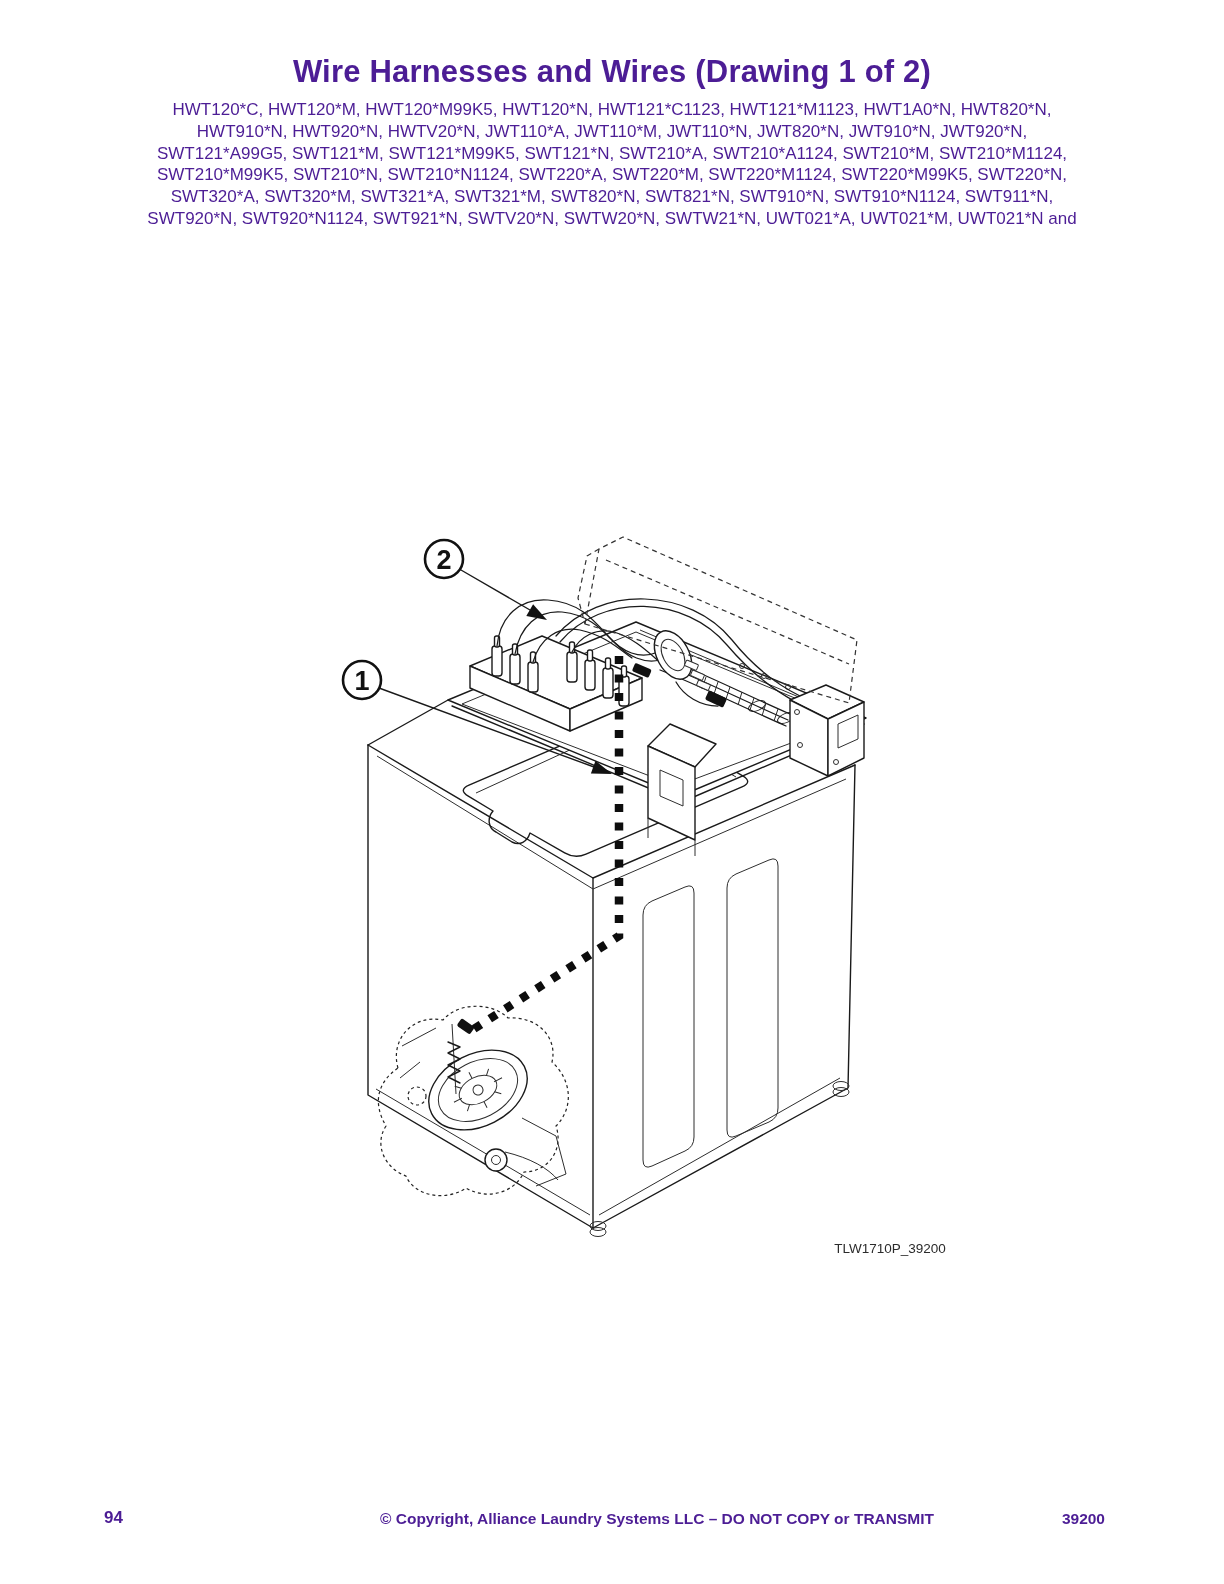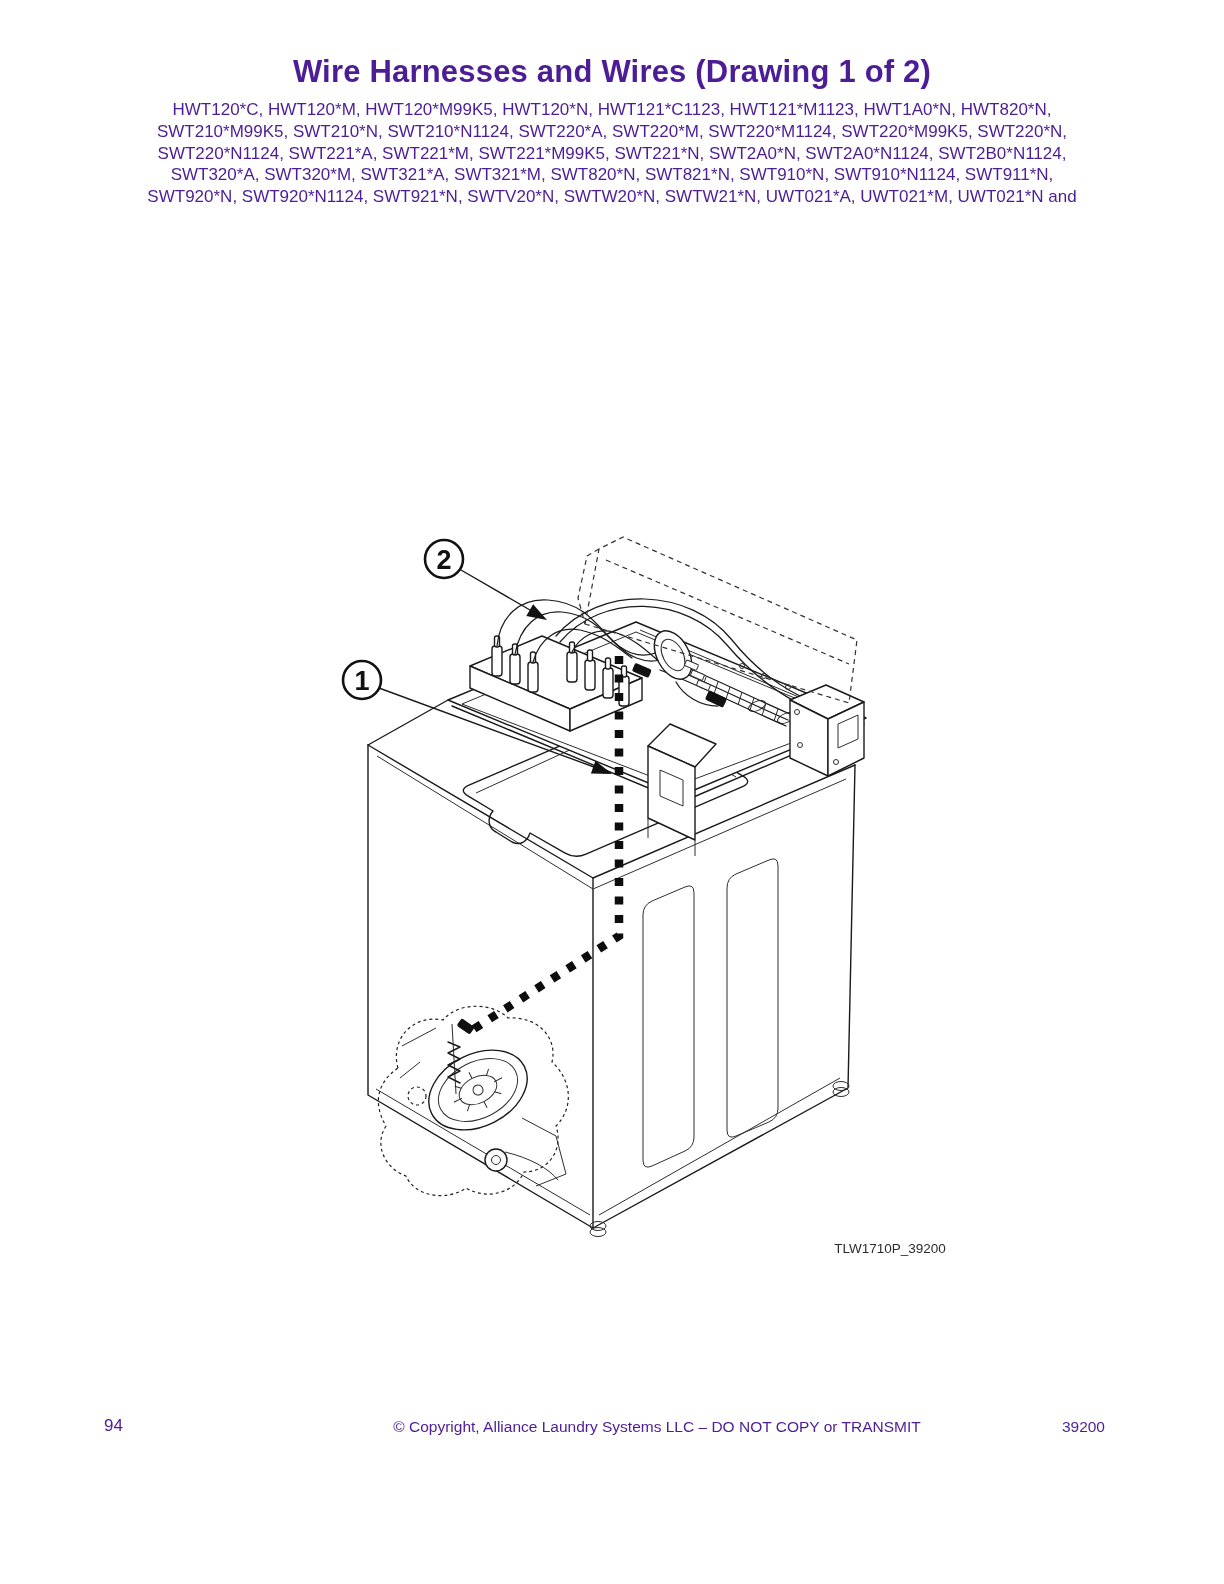--- a/index.html
+++ b/index.html
@@ -10,21 +10,21 @@
   .title{
     position:absolute;top:54px;left:0;width:1224px;text-align:center;
     font-size:31px;font-weight:bold;letter-spacing:0.2px;
   }
   .models{
     position:absolute;top:99px;left:90px;width:1044px;text-align:center;
     font-size:17px;line-height:21.8px;
   }
   .figure-svg{position:absolute;left:0;top:0;width:1224px;height:1584px;}
   .footer{
-    position:absolute;top:1416px;left:0;width:1224px;height:30px;font-size:15.5px;
+    position:absolute;top:1508px;left:0;width:1224px;height:30px;font-size:15.5px;font-weight:bold;
   }
   .footer .pgnum{position:absolute;left:104px;top:0;font-size:17px;}
   .footer .copy{position:absolute;left:0;width:1224px;text-align:center;top:2px;padding-left:45px;}
   .footer .docnum{position:absolute;right:119px;top:2px;}
   svg .ln{stroke:#1a1a1a;fill:none;stroke-width:1.4;stroke-linejoin:round;stroke-linecap:round;}
   svg .thin{stroke:#2e2e2e;fill:none;stroke-width:1;stroke-linejoin:round;}
   svg .wfill{fill:#ffffff;}
   svg .dash{stroke:#333;fill:none;stroke-width:1.2;stroke-dasharray:5 4;stroke-linejoin:round;}
   svg .blobdash{stroke:#222;fill:none;stroke-width:1.2;stroke-dasharray:3 3;stroke-linejoin:round;}
   svg .wire{stroke:#1a1a1a;fill:none;stroke-width:1.25;stroke-linecap:round;}
@@ -35,22 +35,23 @@
 </style>
 </head>
 <body>
 
 <div class="page">
 
   <div class="title">Wire Harnesses and Wires (Drawing 1 of 2)</div>
 
   <div class="models">
     <div>HWT120*C, HWT120*M, HWT120*M99K5, HWT120*N, HWT121*C1123, HWT121*M1123, HWT1A0*N, HWT820*N,</div>
+    <div>HWT910*N, HWT920*N, HWTV20*N, JWT110*A, JWT110*M, JWT110*N, JWT820*N, JWT910*N, JWT920*N,</div>
+    <div>SWT121*A99G5, SWT121*M, SWT121*M99K5, SWT121*N, SWT210*A, SWT210*A1124, SWT210*M, SWT210*M1124,</div>
     <div>SWT210*M99K5, SWT210*N, SWT210*N1124, SWT220*A, SWT220*M, SWT220*M1124, SWT220*M99K5, SWT220*N,</div>
-    <div>SWT220*N1124, SWT221*A, SWT221*M, SWT221*M99K5, SWT221*N, SWT2A0*N, SWT2A0*N1124, SWT2B0*N1124,</div>
     <div>SWT320*A, SWT320*M, SWT321*A, SWT321*M, SWT820*N, SWT821*N, SWT910*N, SWT910*N1124, SWT911*N,</div>
     <div>SWT920*N, SWT920*N1124, SWT921*N, SWTV20*N, SWTW20*N, SWTW21*N, UWT021*A, UWT021*M, UWT021*N and</div>
   </div>
 
   <svg class="figure-svg" viewBox="0 0 1224 1584">
 
     <g>
       <path class="wfill" d="M 368,745 L 448,700 L 636,622 L 866,718 L 855,765 L 848,1088 L 593,1228 L 368,1095 Z"></path>
 
       <path class="ln" d="M 368,745 L 448,700"></path>

